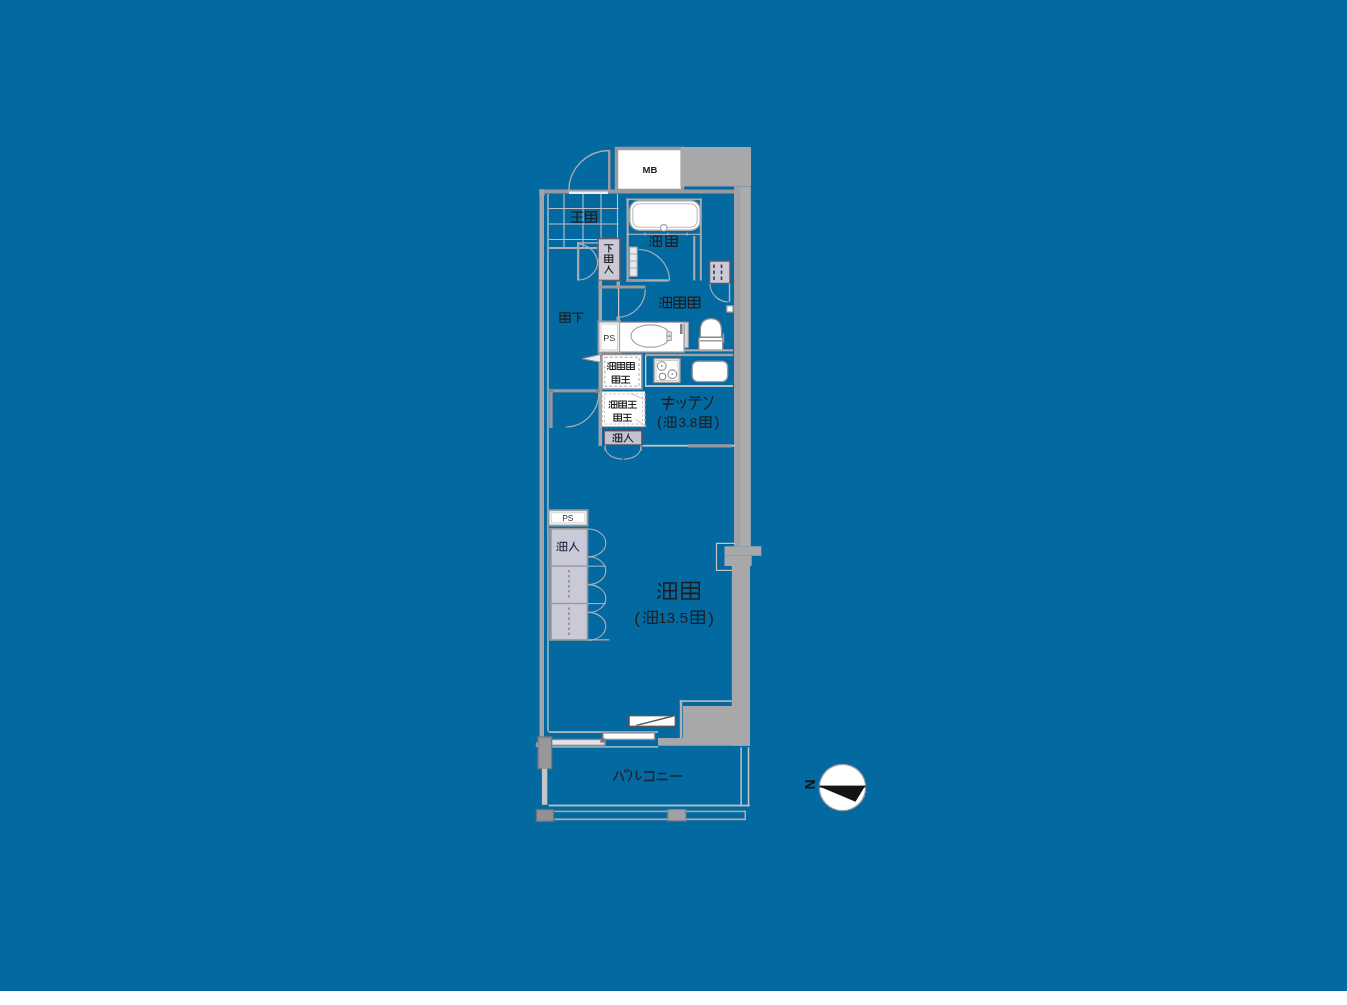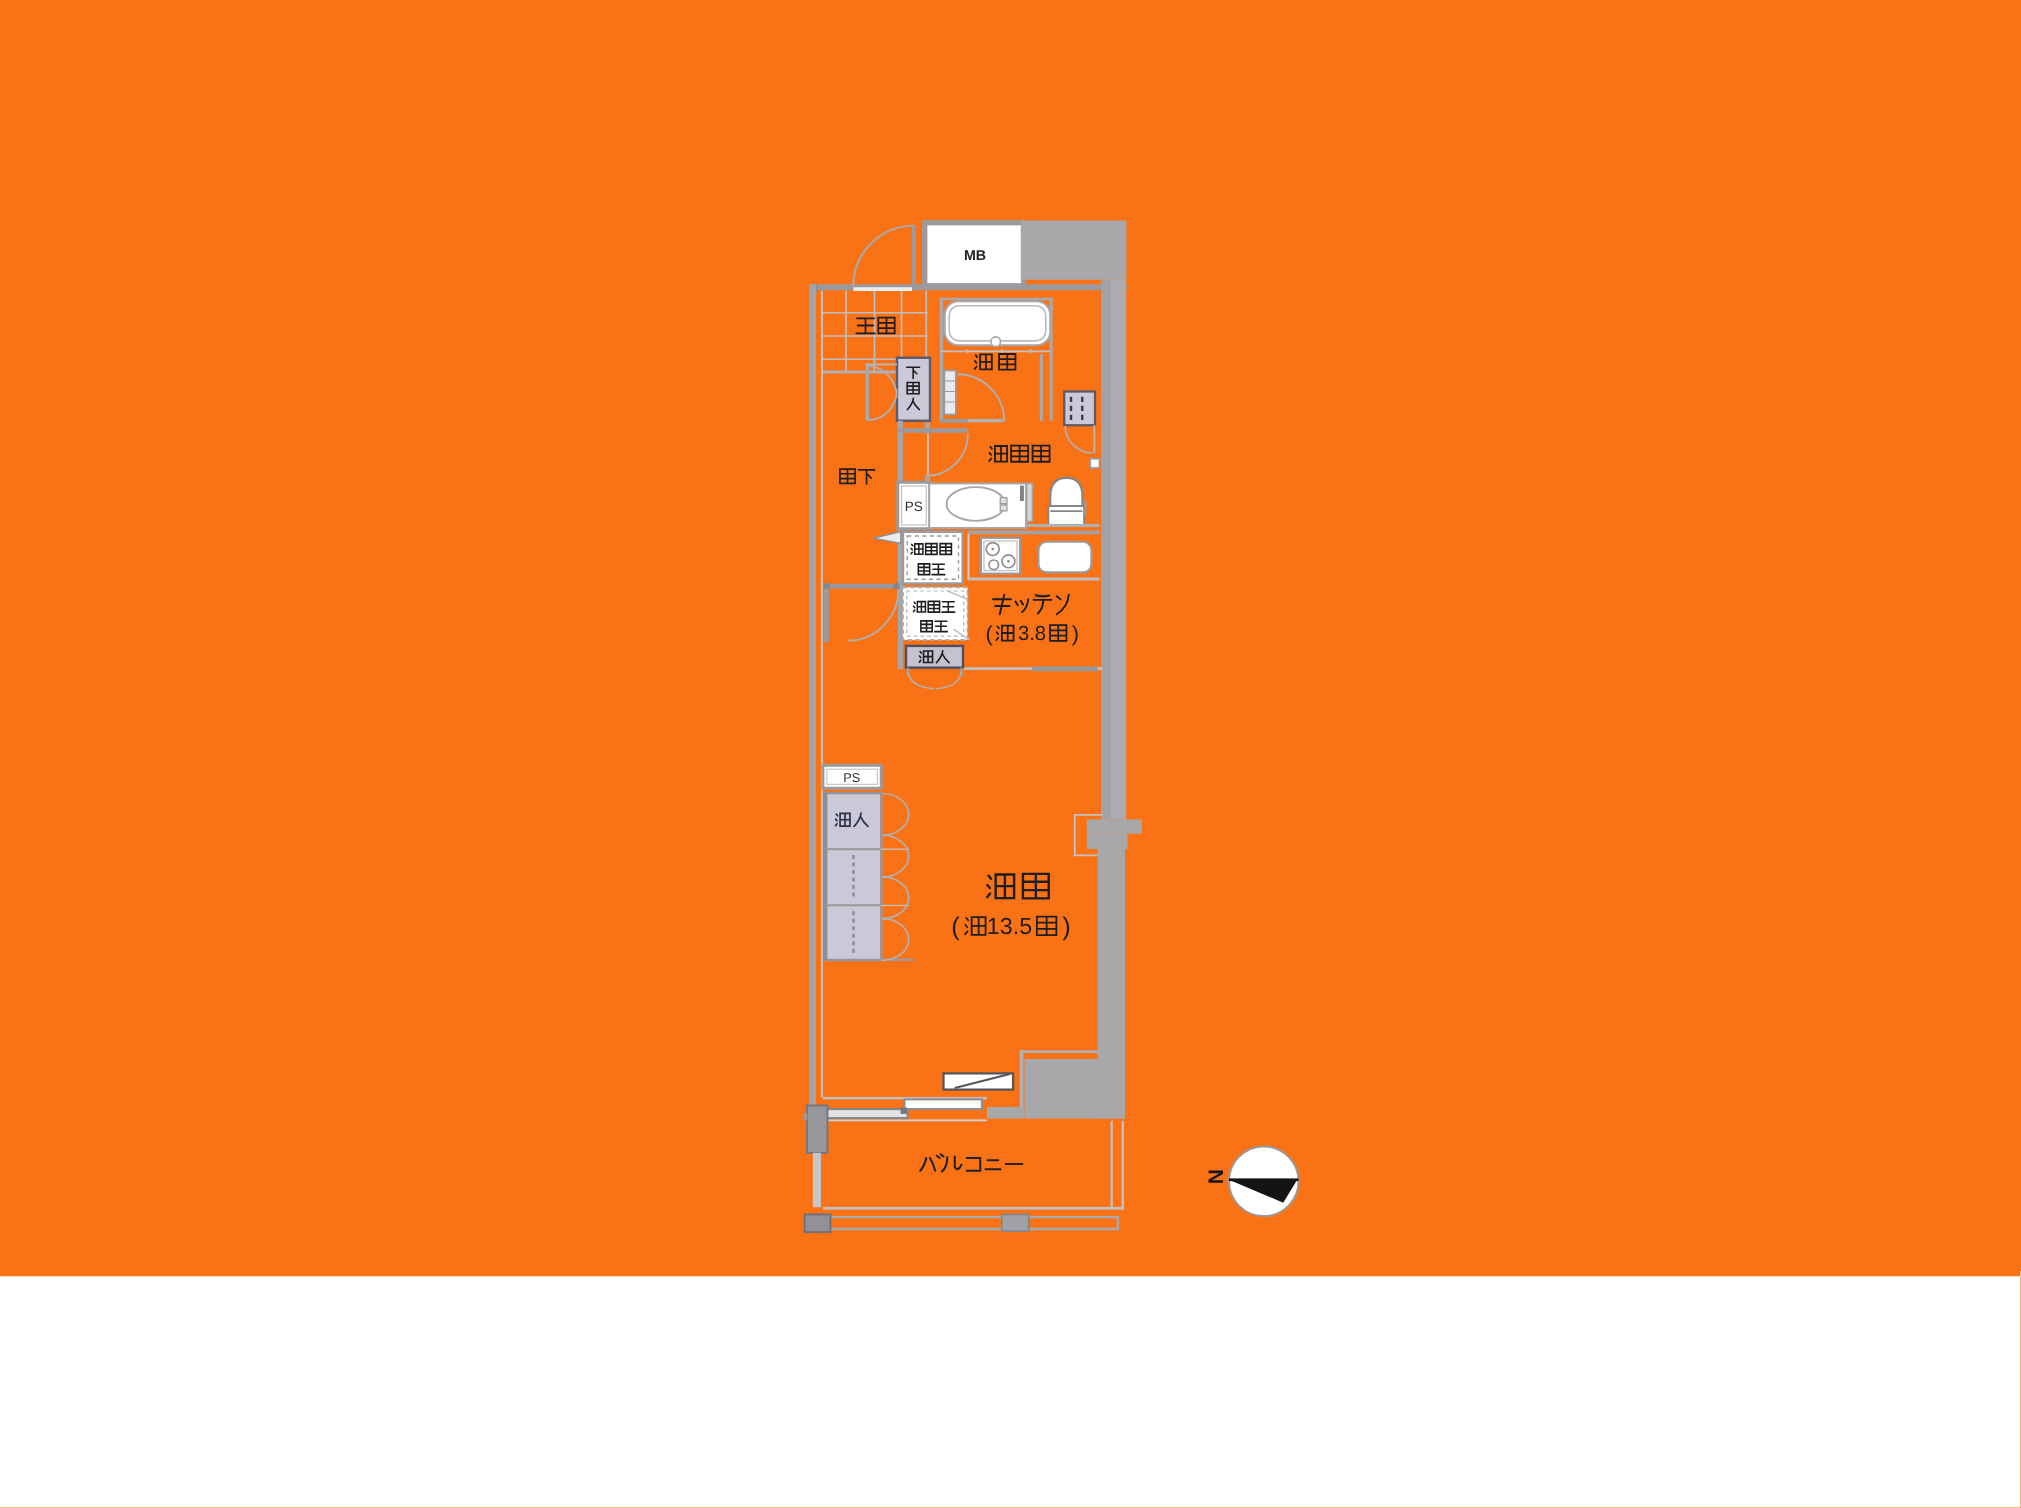--- a/index.html
+++ b/index.html
@@ -1,16 +1,16 @@
 <!DOCTYPE html>
 <html><head>
 <meta charset="utf-8">
 <style>
 html,body{margin:0;padding:0;background:#ffffff;}
-#page{width:1347px;height:851px;position:relative;background:#f97316;overflow:hidden;}
+#page{width:1347px;height:991px;position:relative;background:#0369a1;overflow:hidden;}
 text{font-family:"Liberation Sans",sans-serif;}
 </style>
 </head>
 <body>
 <div id="page">
 <svg width="1347" height="1005" viewBox="0 0 1347 1005">
 <defs>
 <symbol id="s1" viewBox="0 0 10 10" overflow="visible">
   <path d="M0.8 1 H9.2 V9 H0.8 Z M0.8 3.6 H9.2 M0.8 6.3 H9.2 M5 1 V9"></path>
 </symbol>

